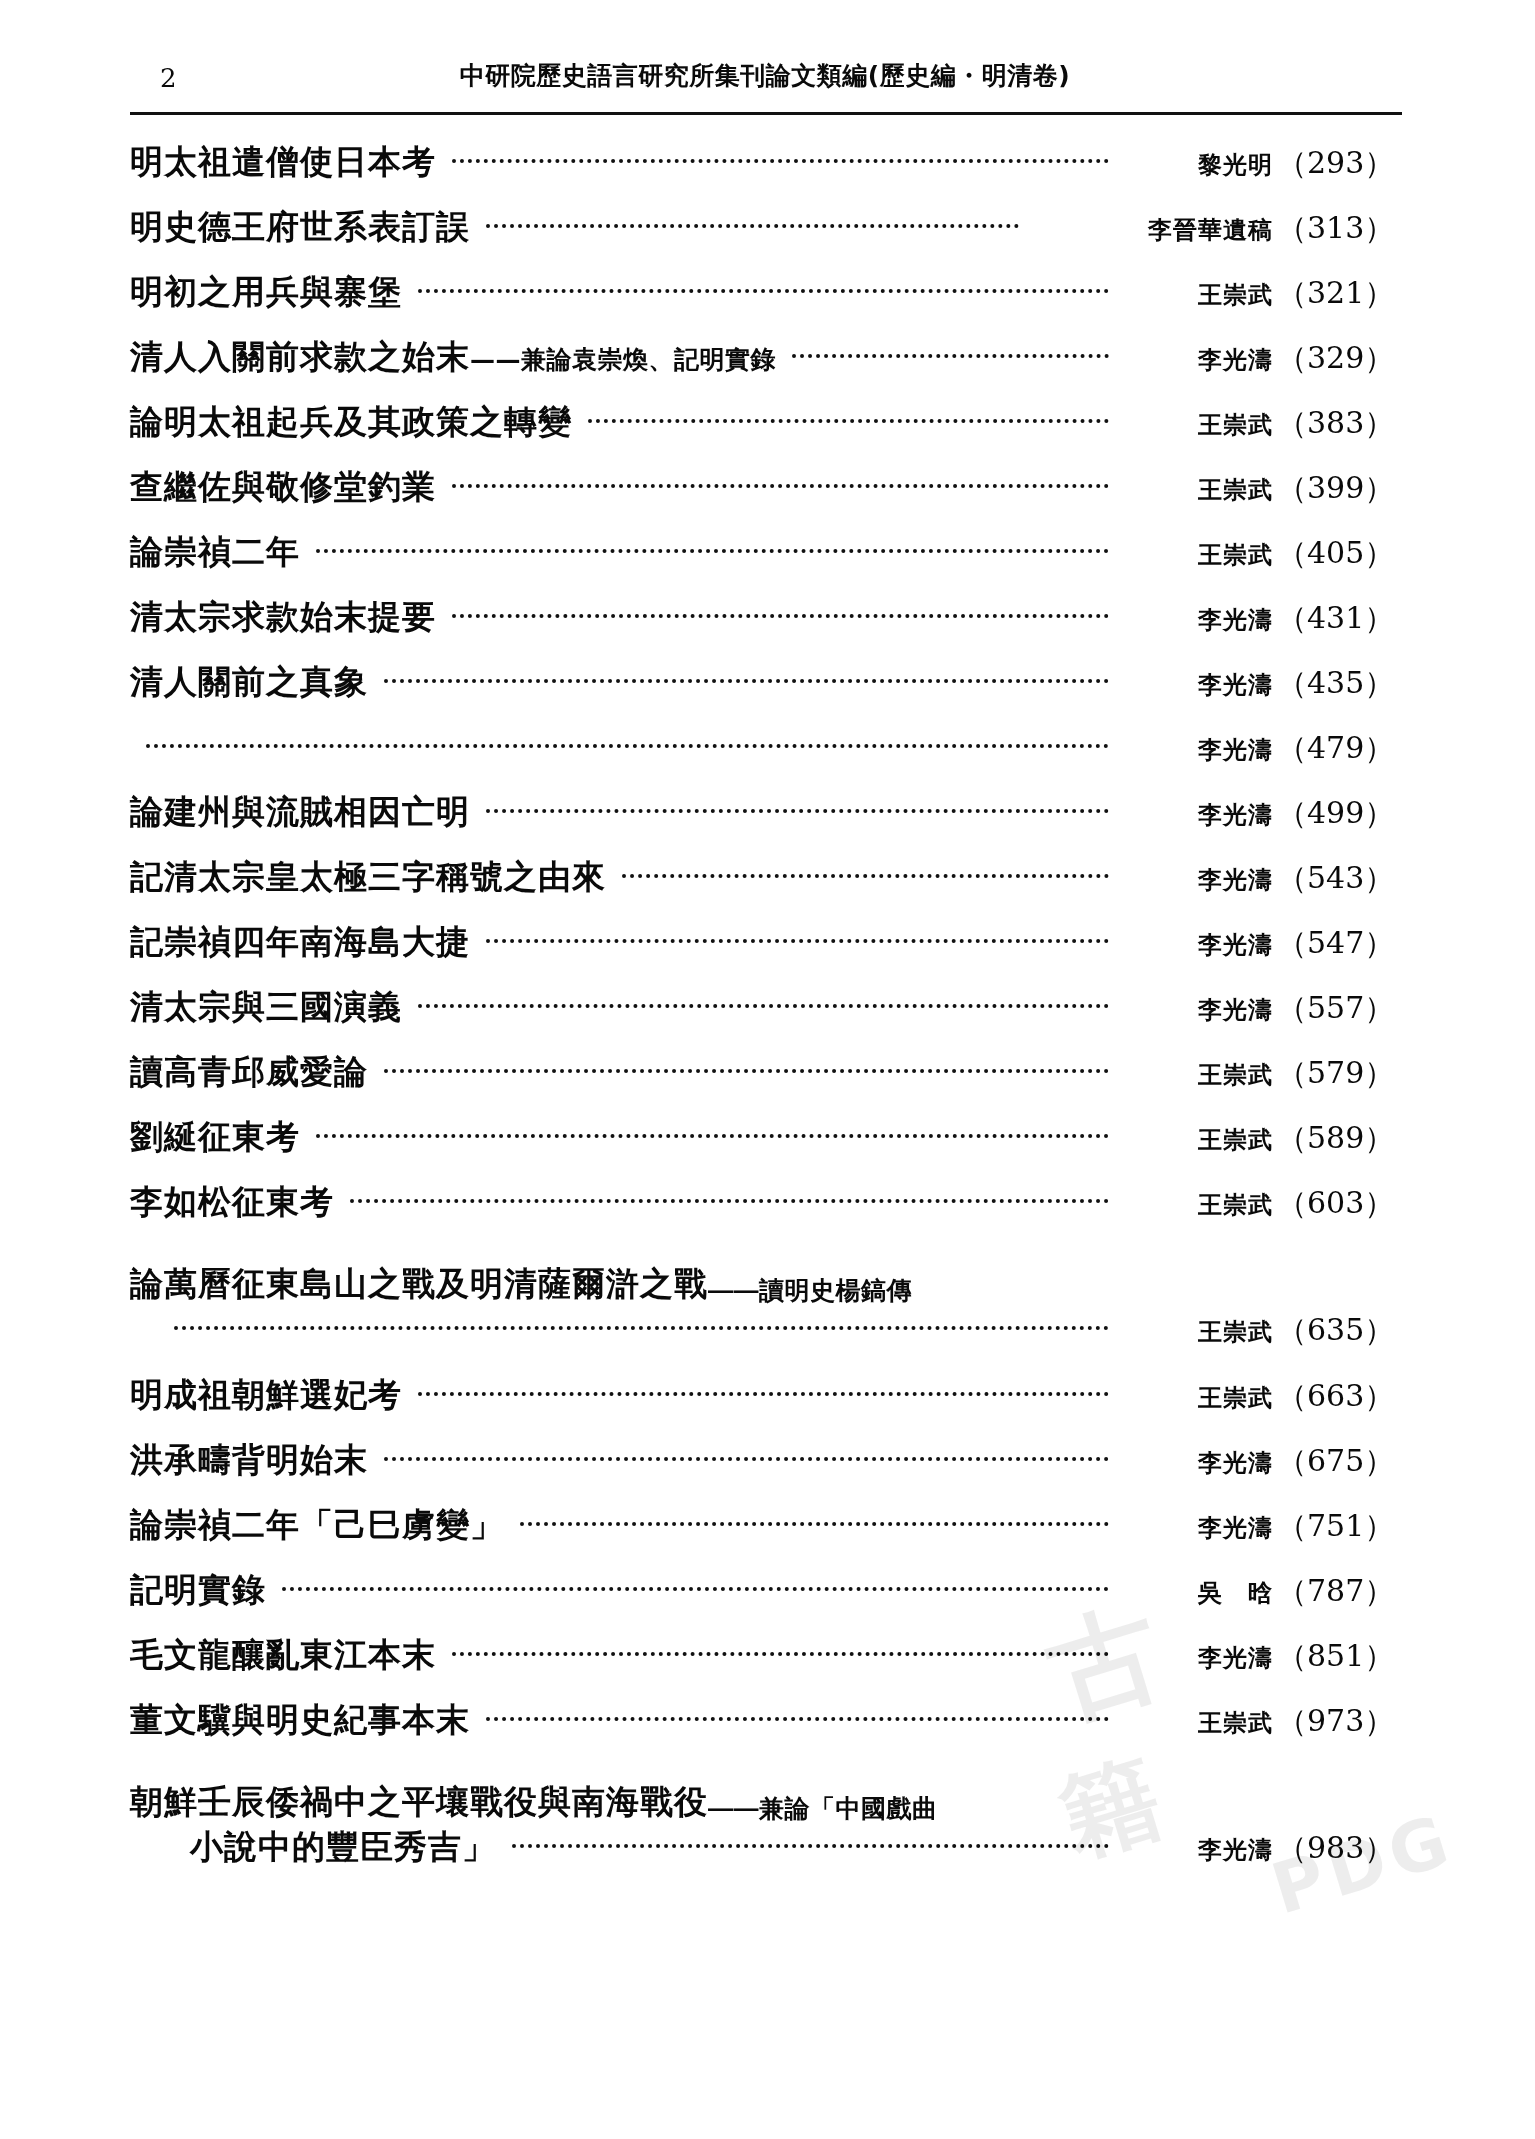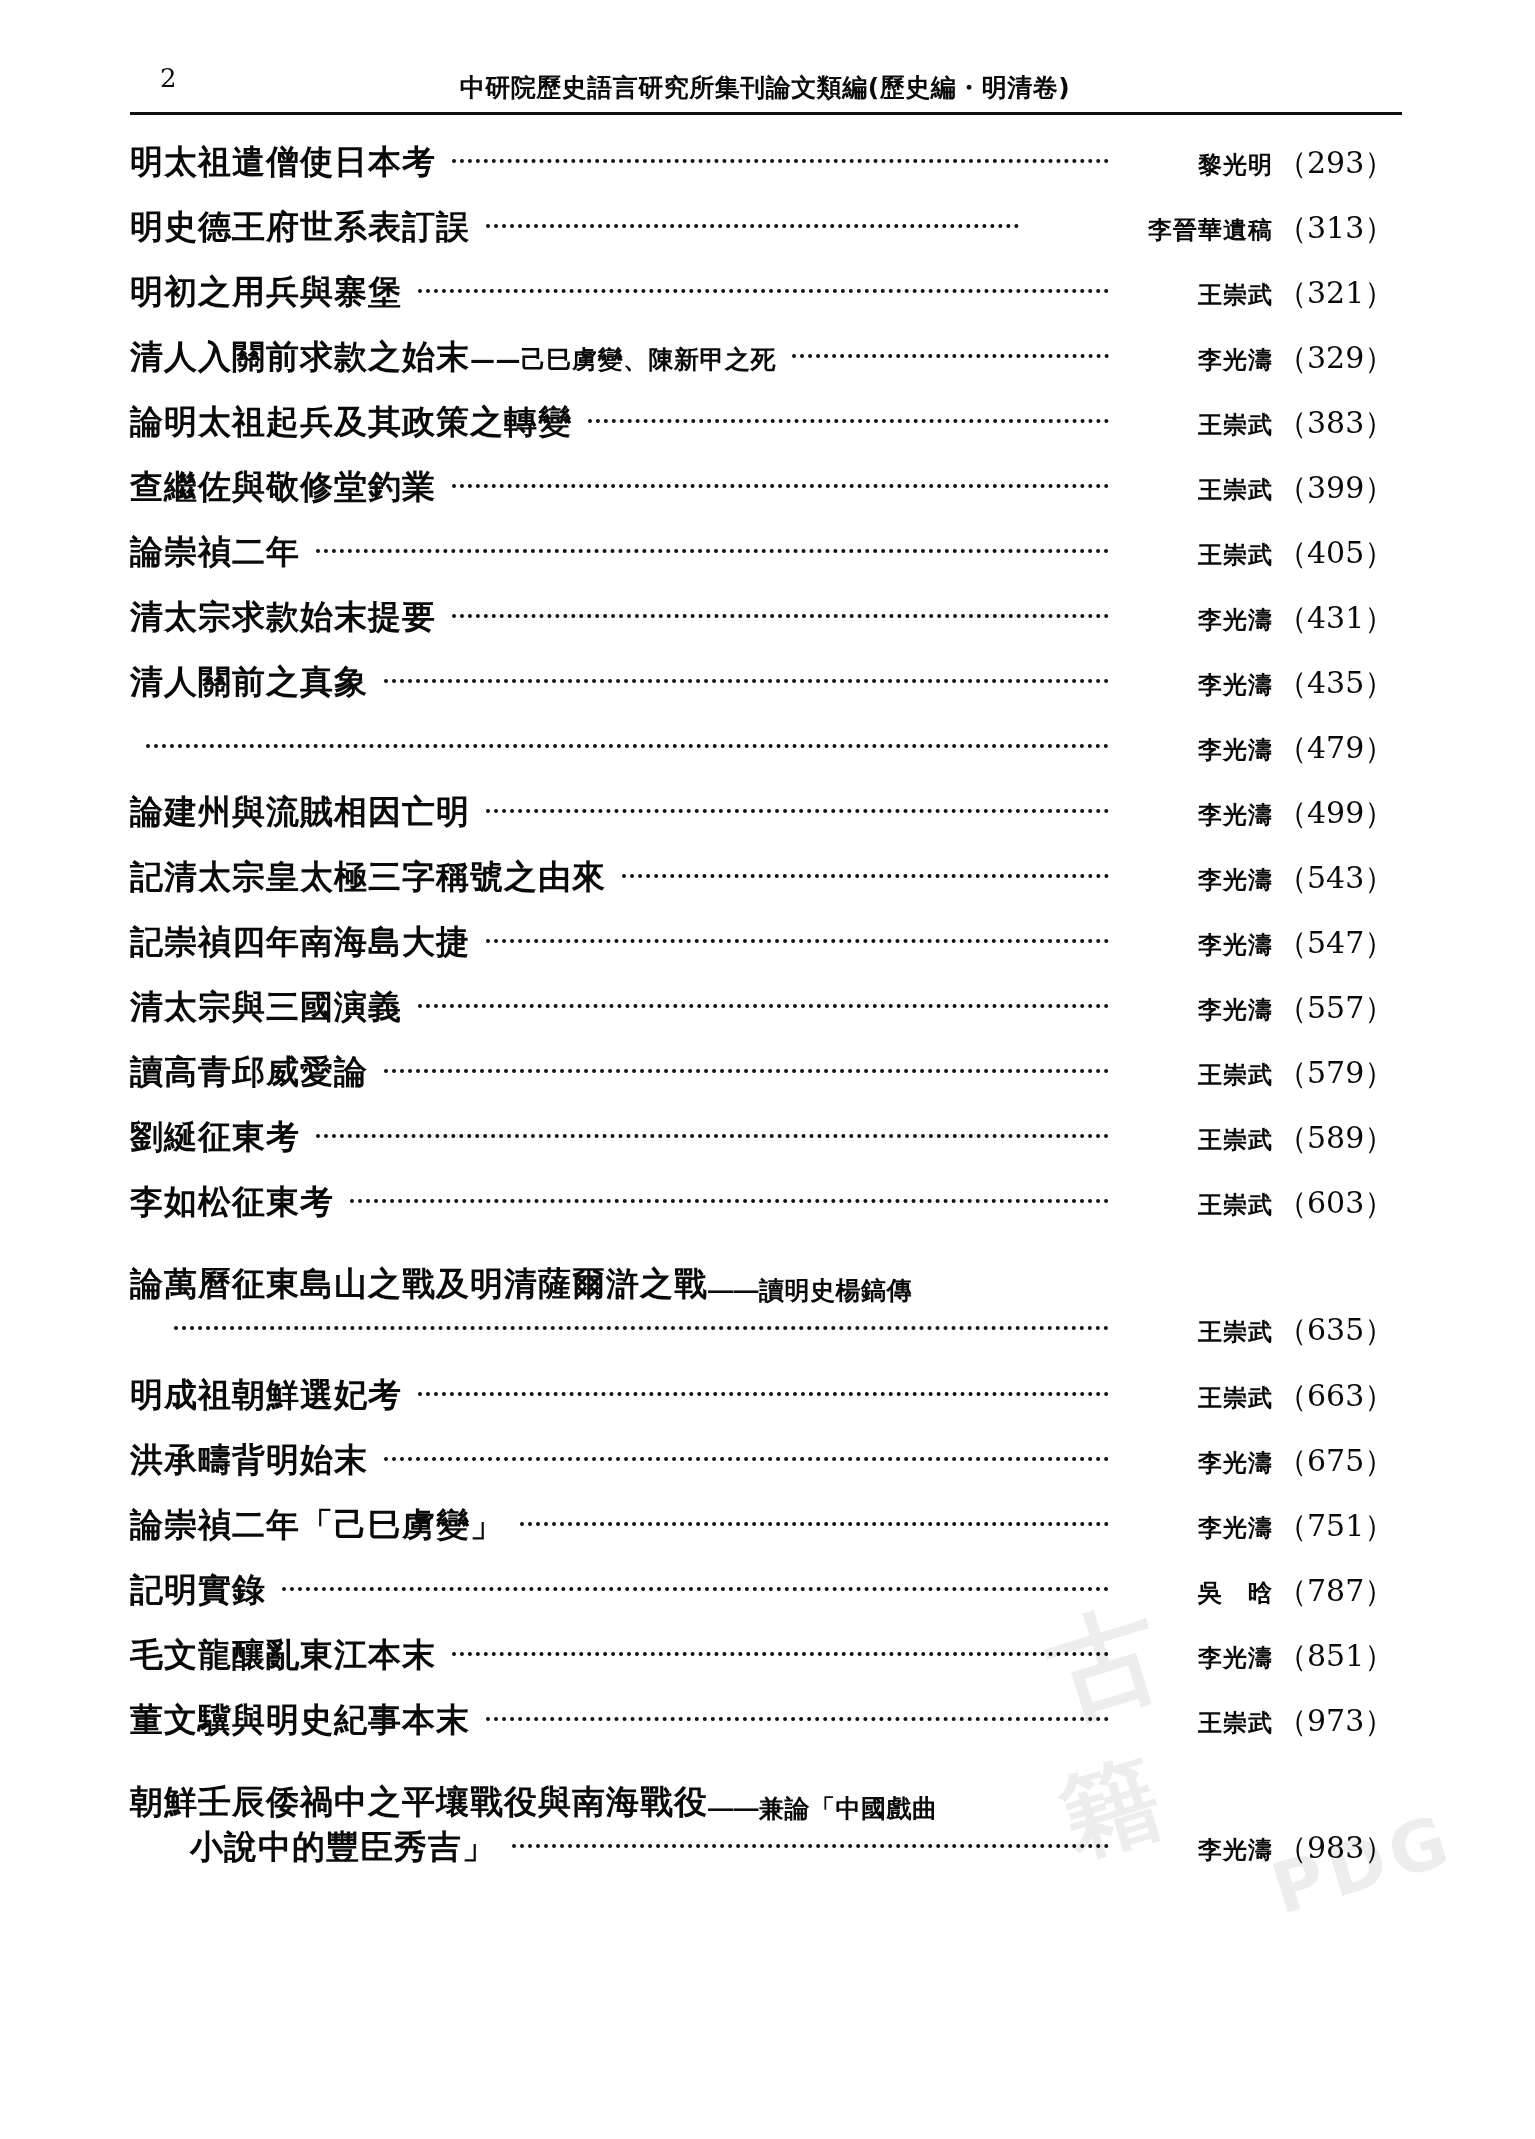--- a/index.html
+++ b/index.html
@@ -34,21 +34,21 @@
     position: absolute;
     left: 30px;
     top: 8px;
     font-size: 26px;
     font-family: "DejaVu Serif", serif;
     letter-spacing: 0;
   }
   .running-title {
     position: absolute;
     left: 0;
-    top: 16px;
+    top: 4px;
     width: 1270px;
     text-align: center;
     font-size: 25px;
     font-family: "DejaVu Sans", sans-serif;
     font-weight: 600;
     letter-spacing: 0.5px;
     white-space: nowrap;
   }
   .header-rule {
     position: absolute;
@@ -198,21 +198,21 @@
 
     <div class="entry">
       <span class="title-cell">明初之用兵與寨堡</span>
       <span class="leader"></span>
       <span class="author">王崇武</span>
       <span class="page-no">（321）</span>
     </div>
 
     <div class="entry">
       <span class="title-cell">清人入關前求款之始末</span>
-      <span class="title-cell sub">——己巳虜變、陳新甲之死</span>
+      <span class="title-cell sub">——兼論袁崇煥、記明實錄</span>
       <span class="leader"></span>
       <span class="author">李光濤</span>
       <span class="page-no">（329）</span>
     </div>
 
     <div class="entry">
       <span class="title-cell">論明太祖起兵及其政策之轉變</span>
       <span class="leader"></span>
       <span class="author">王崇武</span>
       <span class="page-no">（383）</span>

